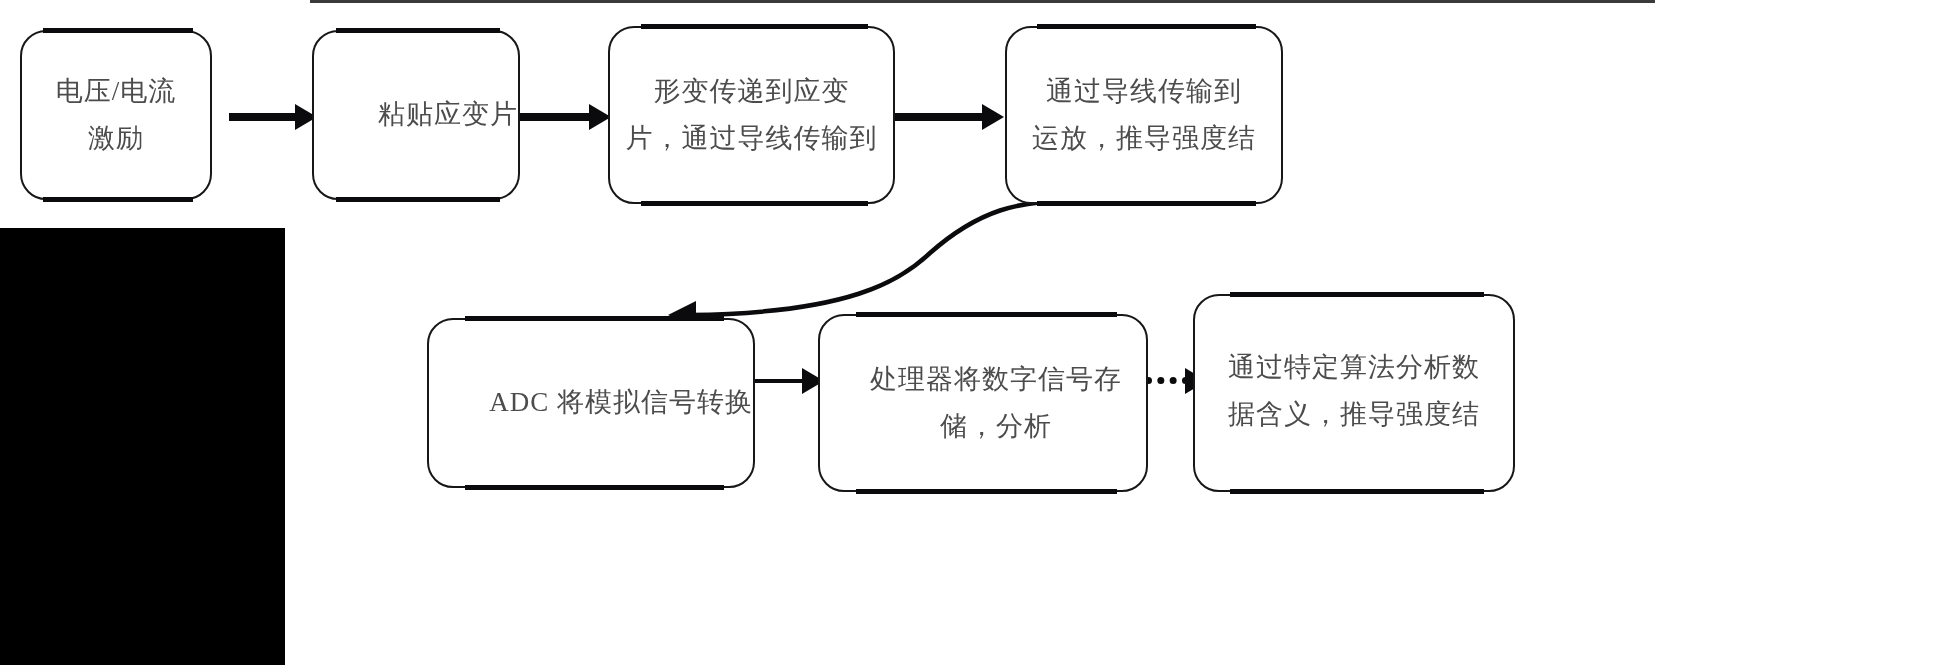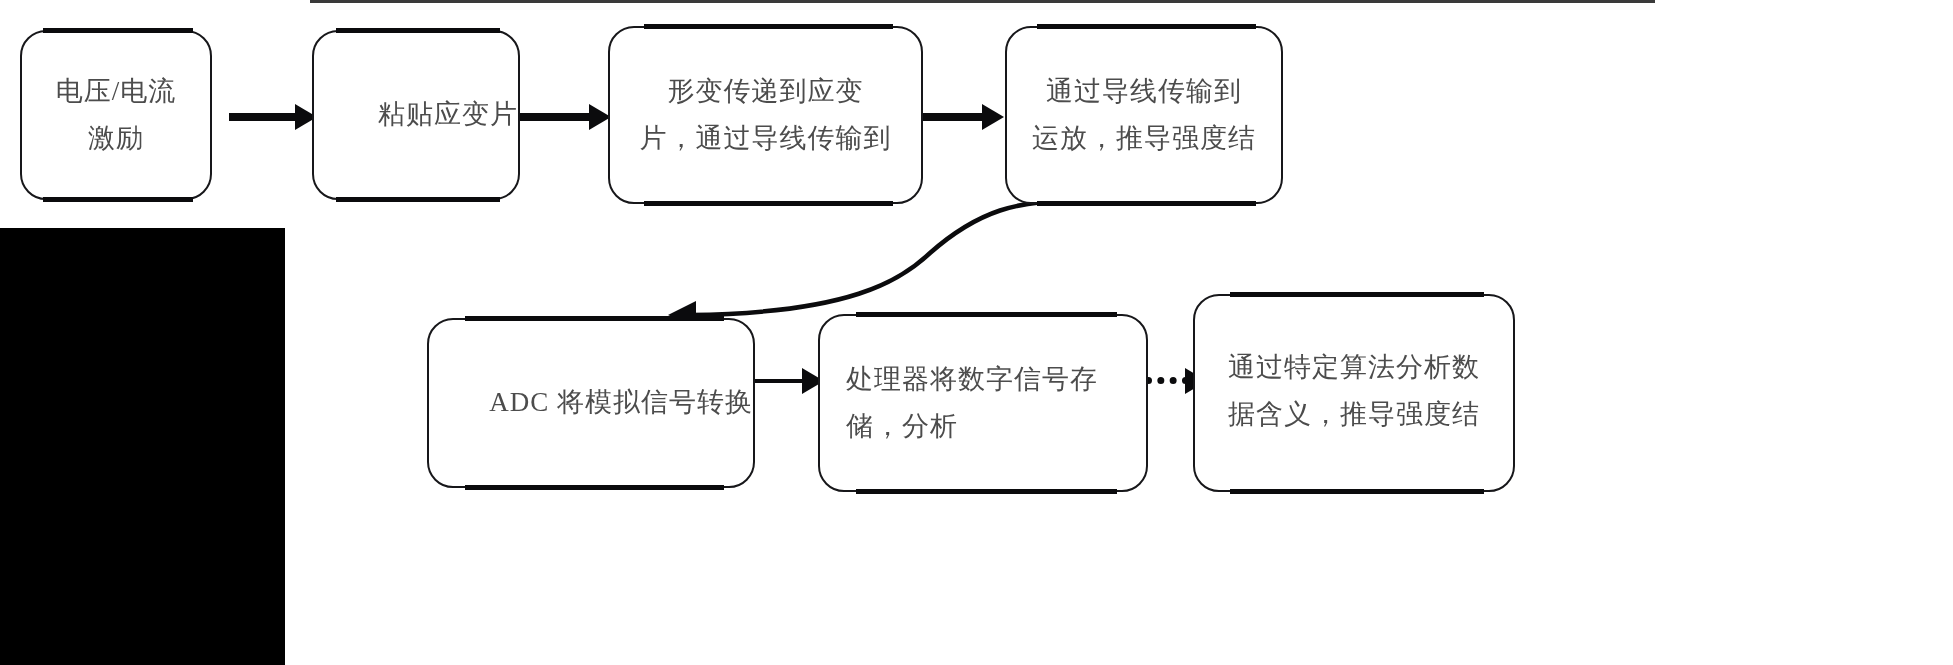--- a/index.html
+++ b/index.html
@@ -112,21 +112,21 @@
 
   <div class="node" style="left:312px; top:30px; width:208px; height:170px; font-size:27px;align-items:flex-end;">
     <span class="line">粘贴应变片</span>
   </div>
 
   <div class="arrow" style="left:519px; top:104px; width:95px; height:26px;">
     <div class="shaft" style="left:0px; top:9px; width:74px; height:8px;"></div>
     <div class="head right" style="left:70px; top:0px;"></div>
   </div>
 
-  <div class="node" style="left:608px; top:26px; width:315px; height:178px; font-size:27px;">
+  <div class="node" style="left:608px; top:26px; width:287px; height:178px; font-size:27px;">
     <span class="line">形变传递到应变</span>
     <span class="line">片，通过导线传输到</span>
   </div>
 
   <div class="arrow" style="left:894px; top:104px; width:115px; height:26px;">
     <div class="shaft" style="left:0px; top:9px; width:92px; height:8px;"></div>
     <div class="head right" style="left:88px; top:0px;"></div>
   </div>
 
   <div class="node" style="left:1005px; top:26px; width:278px; height:178px; font-size:27px;align-items:center;">
@@ -141,21 +141,21 @@
 
   <div class="node" style="left:427px; top:318px; width:328px; height:170px; font-size:27px; align-items:flex-end; padding-left:24px;">
     <span class="line">ADC 将模拟信号转换</span>
   </div>
 
   <div class="arrow" style="left:752px; top:368px; width:90px; height:26px;">
     <div class="shaft" style="left:0px; top:11px; width:56px; height:4px;"></div>
     <div class="head right" style="left:50px; top:0px;"></div>
   </div>
 
-  <div class="node" style="left:818px; top:314px; width:330px; height:178px; font-size:27px; align-items:flex-start; padding-left:26px;">
+  <div class="node" style="left:818px; top:314px; width:330px; height:178px; font-size:27px; align-items:center; padding-left:26px;">
     <span class="line">处理器将数字信号存</span>
     <span class="line">储，分析</span>
   </div>
 
   <div class="arrow" style="left:1145px; top:368px; width:80px; height:26px;">
     <div class="dotted" style="left:0px; top:9px; width:44px;"></div>
     <div class="head right" style="left:40px; top:0px;"></div>
   </div>
 
   <div class="node" style="left:1193px; top:294px; width:322px; height:198px; font-size:27px;font-family:Liberation Mono, monospace;">

